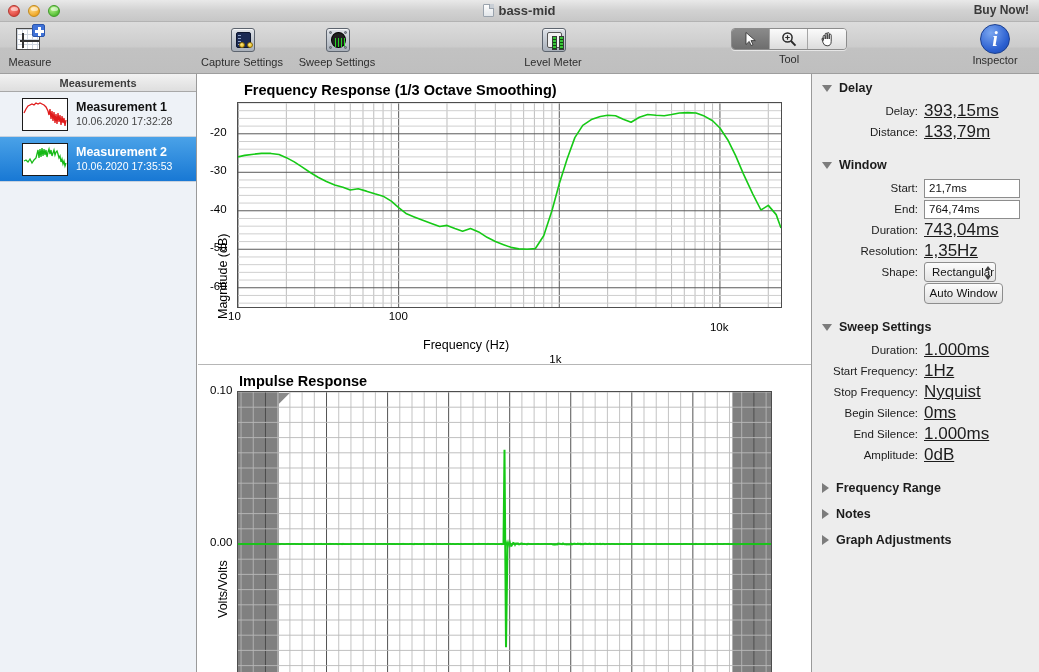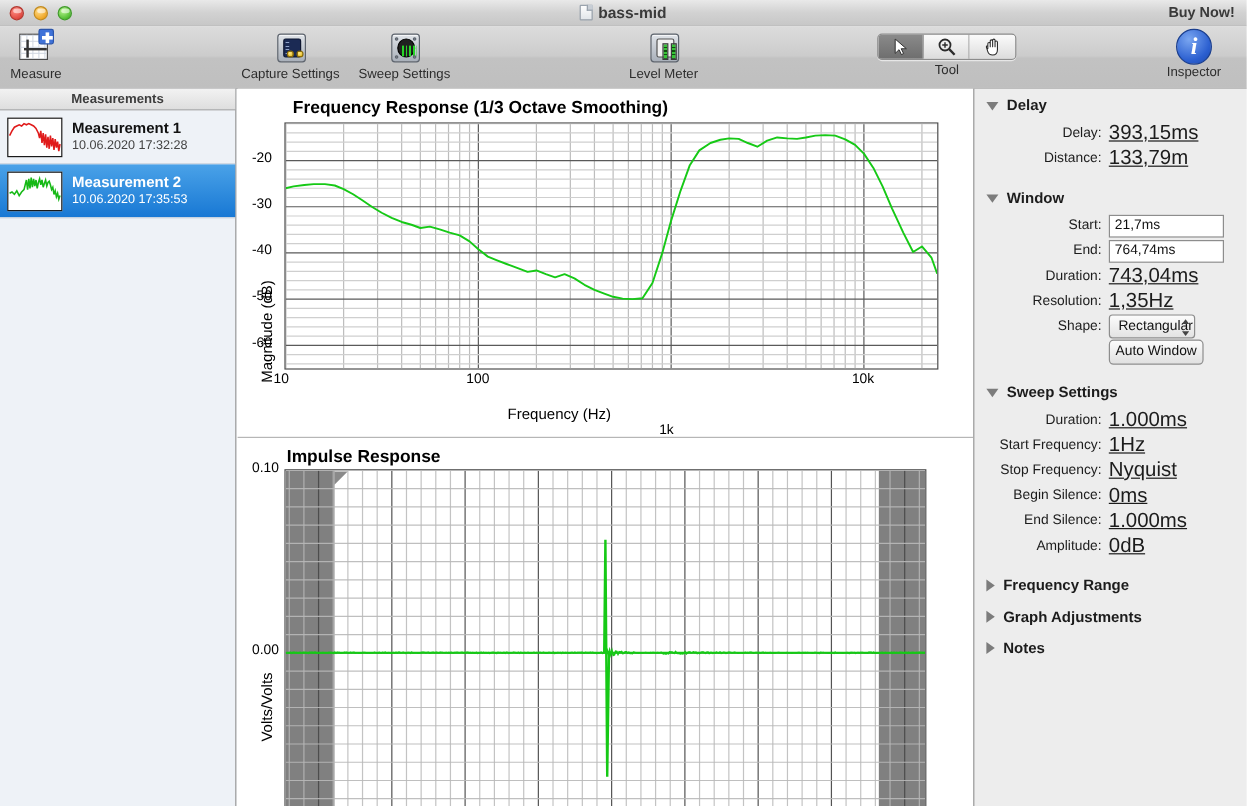--- a/index.html
+++ b/index.html
@@ -168,21 +168,21 @@
     background:#eef2f7; border-right:1px solid #9a9a9a;
   }
   .sb-header {
     height:18px; line-height:18px; text-align:center;
     font-size:11px; font-weight:bold; color:#3d3d3d;
     background: linear-gradient(to bottom, #f2f2f2, #dedede);
     border-bottom:1px solid #a8a8a8;
   }
   .meas-row {
     display:flex; align-items:center; gap:8px;
-    height:45px; padding:0 6px;
+    height:45px; padding:0 22px;
     border-bottom:1px solid #c8d2de;
   }
   .meas-row.selected { background: linear-gradient(to bottom, #4aa2e8, #1878d4); }
   .thumb {
     width:46px; height:33px; background:#fff; border:1px solid #1a1a1a; flex:none;
     position:relative; overflow:hidden;
   }
   .meas-text { line-height:1.2; overflow:hidden; }
   .meas-name { font-size:12.5px; font-weight:bold; color:#111; white-space:nowrap; }
   .meas-date { font-size:10.5px; color:#444; white-space:nowrap; }
@@ -464,21 +464,21 @@
             <line x1="0" x2="543" y1="23.09433962264151" y2="23.09433962264151" stroke="#cfcfcf" stroke-width="1"></line>
             <line x1="0" x2="543" y1="15.39622641509434" y2="15.39622641509434" stroke="#cfcfcf" stroke-width="1"></line>
             <line x1="0" x2="543" y1="7.69811320754717" y2="7.69811320754717" stroke="#cfcfcf" stroke-width="1"></line>
             <line x1="0" x2="543" y1="0" y2="0" stroke="#cfcfcf" stroke-width="1"></line>
             <polyline points="0.00,53.89 6.65,52.35 15.57,51.19 23.47,50.42 32.79,50.42 41.01,51.58 48.36,54.66 56.26,58.89 63.93,63.89 71.83,69.28 80.05,74.29 88.39,78.52 96.72,81.98 104.93,84.29 112.28,86.99 120.19,85.83 128.41,88.14 136.75,90.84 145.07,93.15 153.29,98.15 160.64,104.69 168.55,110.85 176.21,113.93 184.11,117.01 193.43,120.48 201.65,123.55 209.00,122.40 216.90,125.48 224.57,128.17 232.47,125.48 240.69,128.94 249.03,134.33 257.36,138.57 265.57,141.65 272.92,144.34 280.83,145.88 289.05,146.26 297.39,145.49 305.71,132.79 313.93,107.77 321.28,80.83 329.19,55.81 336.85,34.64 344.76,22.32 354.07,16.17 362.29,13.47 369.64,12.32 377.55,12.70 385.21,16.17 393.11,19.25 401.33,14.24 409.67,11.55 418.00,12.32 426.21,12.70 433.56,11.55 441.47,10.01 449.69,9.62 458.03,10.01 466.35,13.09 474.57,17.71 481.92,25.02 489.83,36.95 497.49,52.35 505.40,70.82 514.71,90.84 522.93,107.00 530.28,102.38 538.19,111.62 543.00,125.09" fill="none" stroke="#16c916" stroke-width="1.6" stroke-linejoin="round"></polyline>
           </svg></div>
       <div id="fr-ticks">
           <div class="tick" style="left: 30px; top: 236px;">10</div>
           <div class="tick" style="left: 190.641px; top: 236px;">100</div>
           <div class="tick" style="left: 351.282px; top: 236px; margin-top: 43px;">1k</div>
-          <div class="tick" style="left: 511.923px; top: 236px;">10k</div>
+          <div class="tick" style="left: 511.923px; top: 247px;">10k</div>
           <div class="tick" style="left: 12px; top: 51.7925px;">-20</div>
           <div class="tick" style="left: 12px; top: 90.283px;">-30</div>
           <div class="tick" style="left: 12px; top: 128.774px;">-40</div>
           <div class="tick" style="left: 12px; top: 167.264px;">-50</div>
           <div class="tick" style="left: 12px; top: 205.755px;">-60</div>
         </div>
     </div>
 
     <div class="divider" style="top:290px;"></div>
 
@@ -643,21 +643,21 @@
         <div class="fkey">Amplitude:</div>
         <div class="fval">0dB</div>
       </div>
       <div class="ins-spacer"></div>
       <div class="sec-head">
         <span class="tri collapsed"></span>
         <span>Frequency Range</span>
       </div>
       <div class="sec-head">
         <span class="tri collapsed"></span>
-        <span>Graph Adjustments</span>
+        <span>Notes</span>
       </div>
       <div class="sec-head">
         <span class="tri collapsed"></span>
-        <span>Notes</span>
+        <span>Graph Adjustments</span>
       </div>
     </div>
 
 </div>
 
 </body></html>

